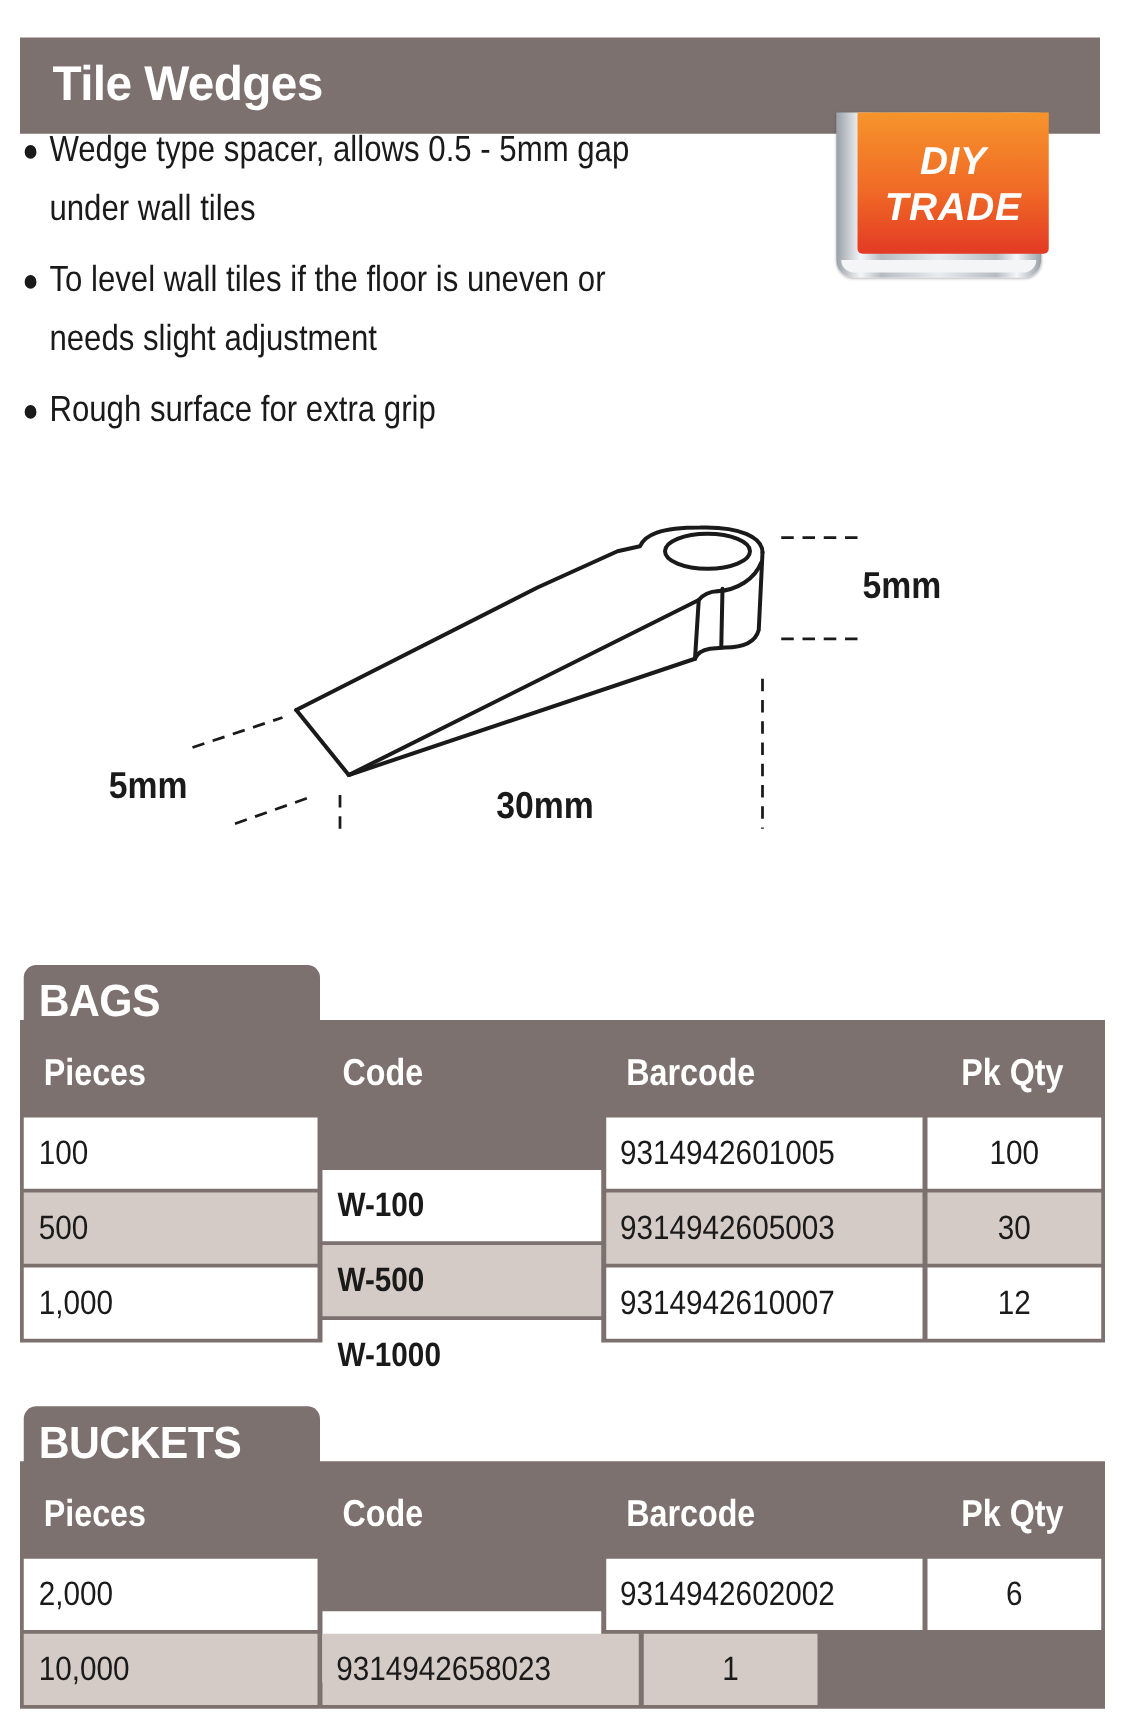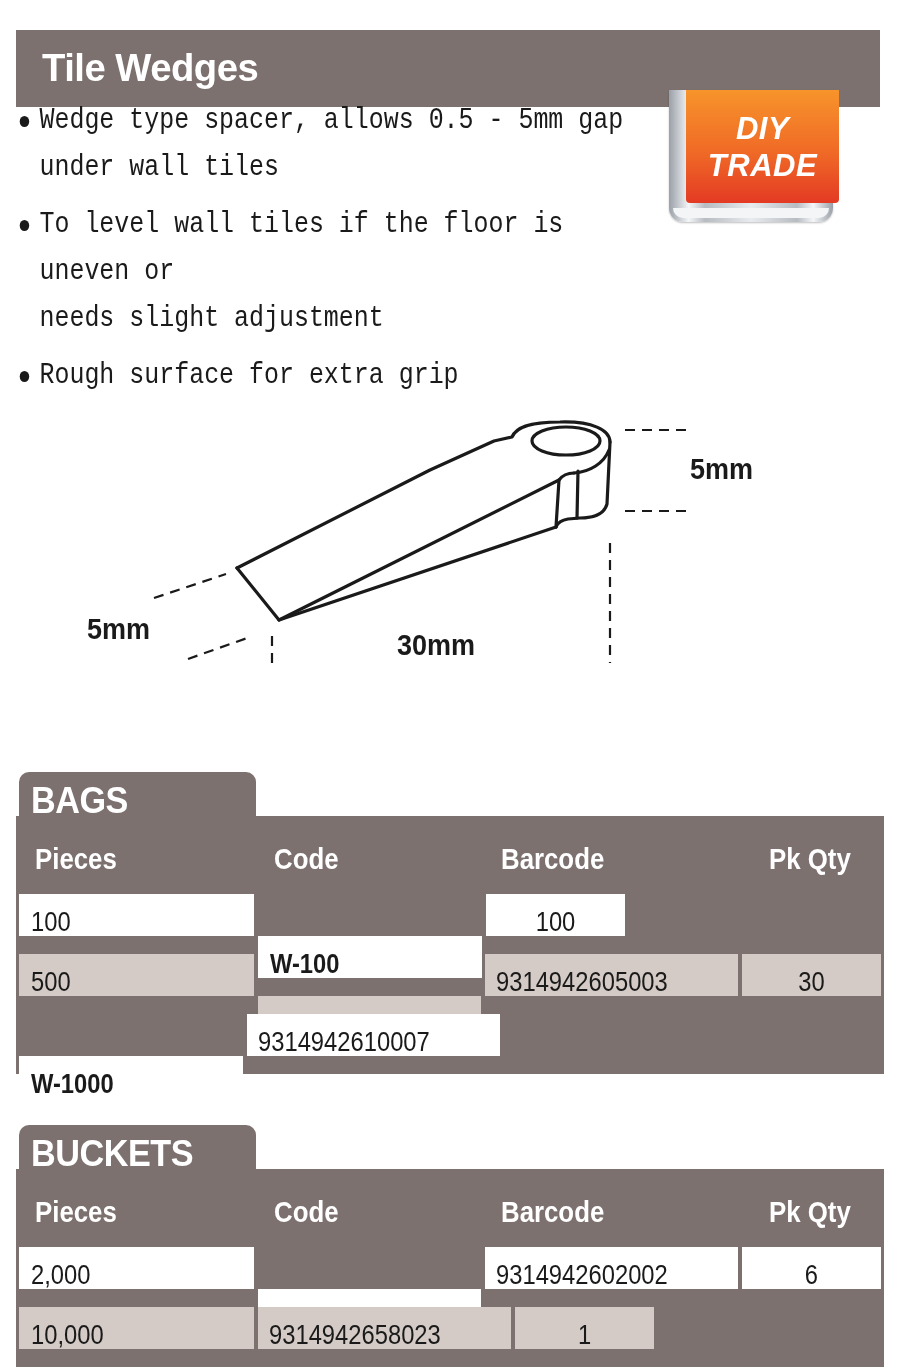--- a/index.html
+++ b/index.html
@@ -33,21 +33,21 @@
       background: linear-gradient(180deg, #f7942b 0%, #f06a26 55%, #e33a24 100%);
       border-radius: 0 0 4px 4px;
       display: flex; flex-direction: column; align-items: center; justify-content: center;
     }
     .badge-inner span {
       color: #fff; font-weight: bold; font-style: italic; font-size: 31px; line-height: 37px;
       letter-spacing: 0.5px;
     }
     
     .bullets {
-      position: absolute; left: 18px; top: 97px; width: 610px; margin: 0; padding: 0; list-style: none; font-family: Liberation Mono, monospace;
+      position: absolute; left: 18px; top: 97px; width: 610px; margin: 0; padding: 0; list-style: none;
     }
     .bullets li {
       position: relative; padding-left: 25px; font-size: 29px; line-height: 47px;
       margin-bottom: 10px; transform: scaleX(0.86); transform-origin: left center; width: 700px;
     }
     .bullets li .dot {
       position: absolute; left: 2px; top: 19px; width: 11px; height: 11px; border-radius: 50%; background: #1a1a1a;
     }
     
     .diagram { position: absolute; left: 0; top: 400px; width: 900px; height: 300px; }
@@ -70,21 +70,21 @@
       padding: 12px 3px 3px 3px; box-sizing: border-box;
     }
     .hdr { height: 63px; position: relative; }
     .hdr span {
       position: absolute; top: 14px; color: #fff; font-weight: bold; font-size: 30px;
       transform: scaleX(0.86); transform-origin: left center;
     }
     .row { display: flex; height: 57px; margin-top: 3px; }
     .row:first-of-type { margin-top: 0; }
     .cell {
-      height: 42px; margin-right: 4px; position: relative; background: #fff;
+      height: 57px; margin-right: 4px; position: relative; background: #fff;
       font-size: 27px; line-height: 57px; box-sizing: border-box;
     }
     .cell:last-child { margin-right: 0; }
     .row.alt .cell { background: #d4cbc6; }
     .cell .txt { position: absolute; top: 0; transform: scaleX(0.88); transform-origin: left center; white-space: nowrap; }
     .c1 { width: 235px; } .c2 { width: 224px; margin-top: 42px; } .c3 { width: 253px; } .c4 { width: 139px; }
     .cell.c2 .txt { font-weight: bold; }
     .cell.c4 .txt { transform-origin: center center; left: 0; right: 0; text-align: center; }
   </style>
 </head>
@@ -159,44 +159,53 @@
       <span style="left:482px;">Barcode</span>
       <span style="left:750px;">Pk Qty</span>
     </div>
     <div class="row">
       <div class="cell c1">
           <span class="txt" style="left:12px;">100</span>
         </div>
       <div class="cell c2">
           <span class="txt" style="left:12px;">W-100</span>
         </div>
+      <div class="cell c3">
+          <span class="txt" style="left:11px;">9314942601005</span>
+        </div>
       <div class="cell c4">
           <span class="txt">100</span>
         </div>
     </div>
     <div class="row alt">
       <div class="cell c1">
           <span class="txt" style="left:12px;">500</span>
         </div>
       <div class="cell c2">
           <span class="txt" style="left:12px;">W-500</span>
         </div>
       <div class="cell c3">
           <span class="txt" style="left:11px;">9314942605003</span>
         </div>
       <div class="cell c4">
           <span class="txt">30</span>
         </div>
     </div>
     <div class="row">
+      <div class="cell c1">
+          <span class="txt" style="left:12px;">1,000</span>
+        </div>
       <div class="cell c2">
           <span class="txt" style="left:12px;">W-1000</span>
         </div>
       <div class="cell c3">
           <span class="txt" style="left:11px;">9314942610007</span>
+        </div>
+      <div class="cell c4">
+          <span class="txt">12</span>
         </div>
     </div>
   </div>
 </div>
 
 <div class="section" style="top:1125px;">
   <div class="tab">
     <span>BUCKETS</span>
   </div>
   <div class="tbl">

